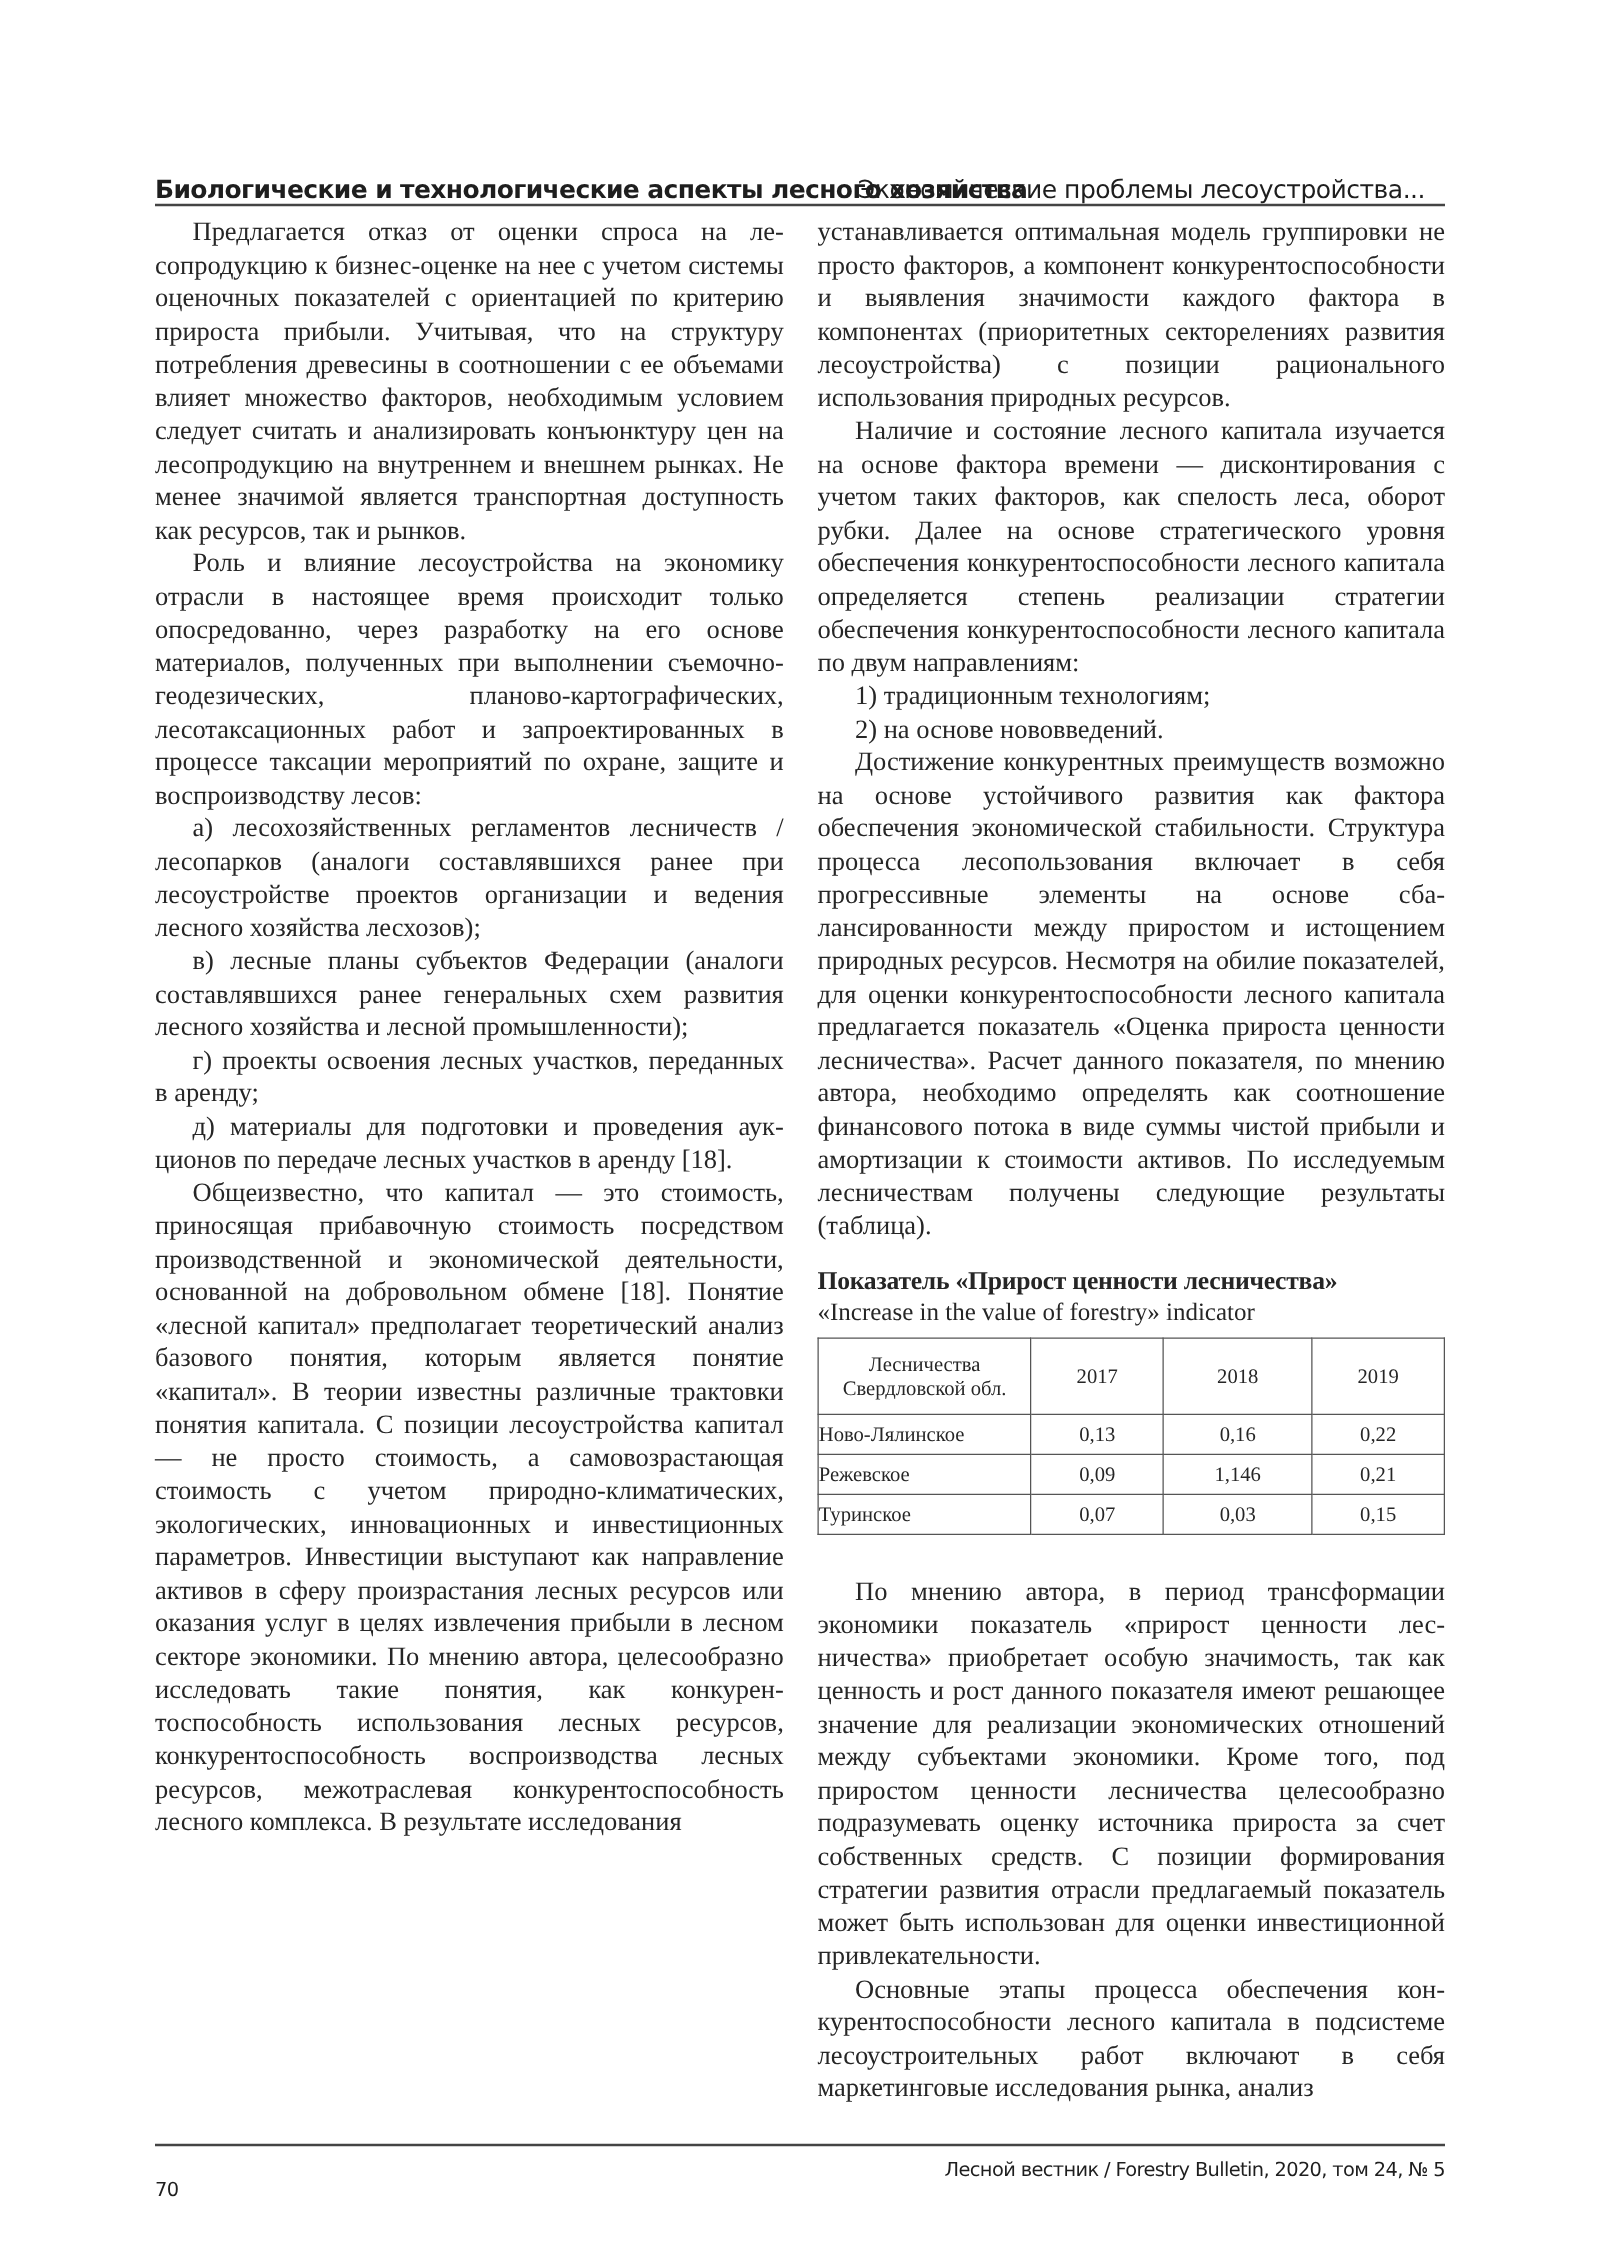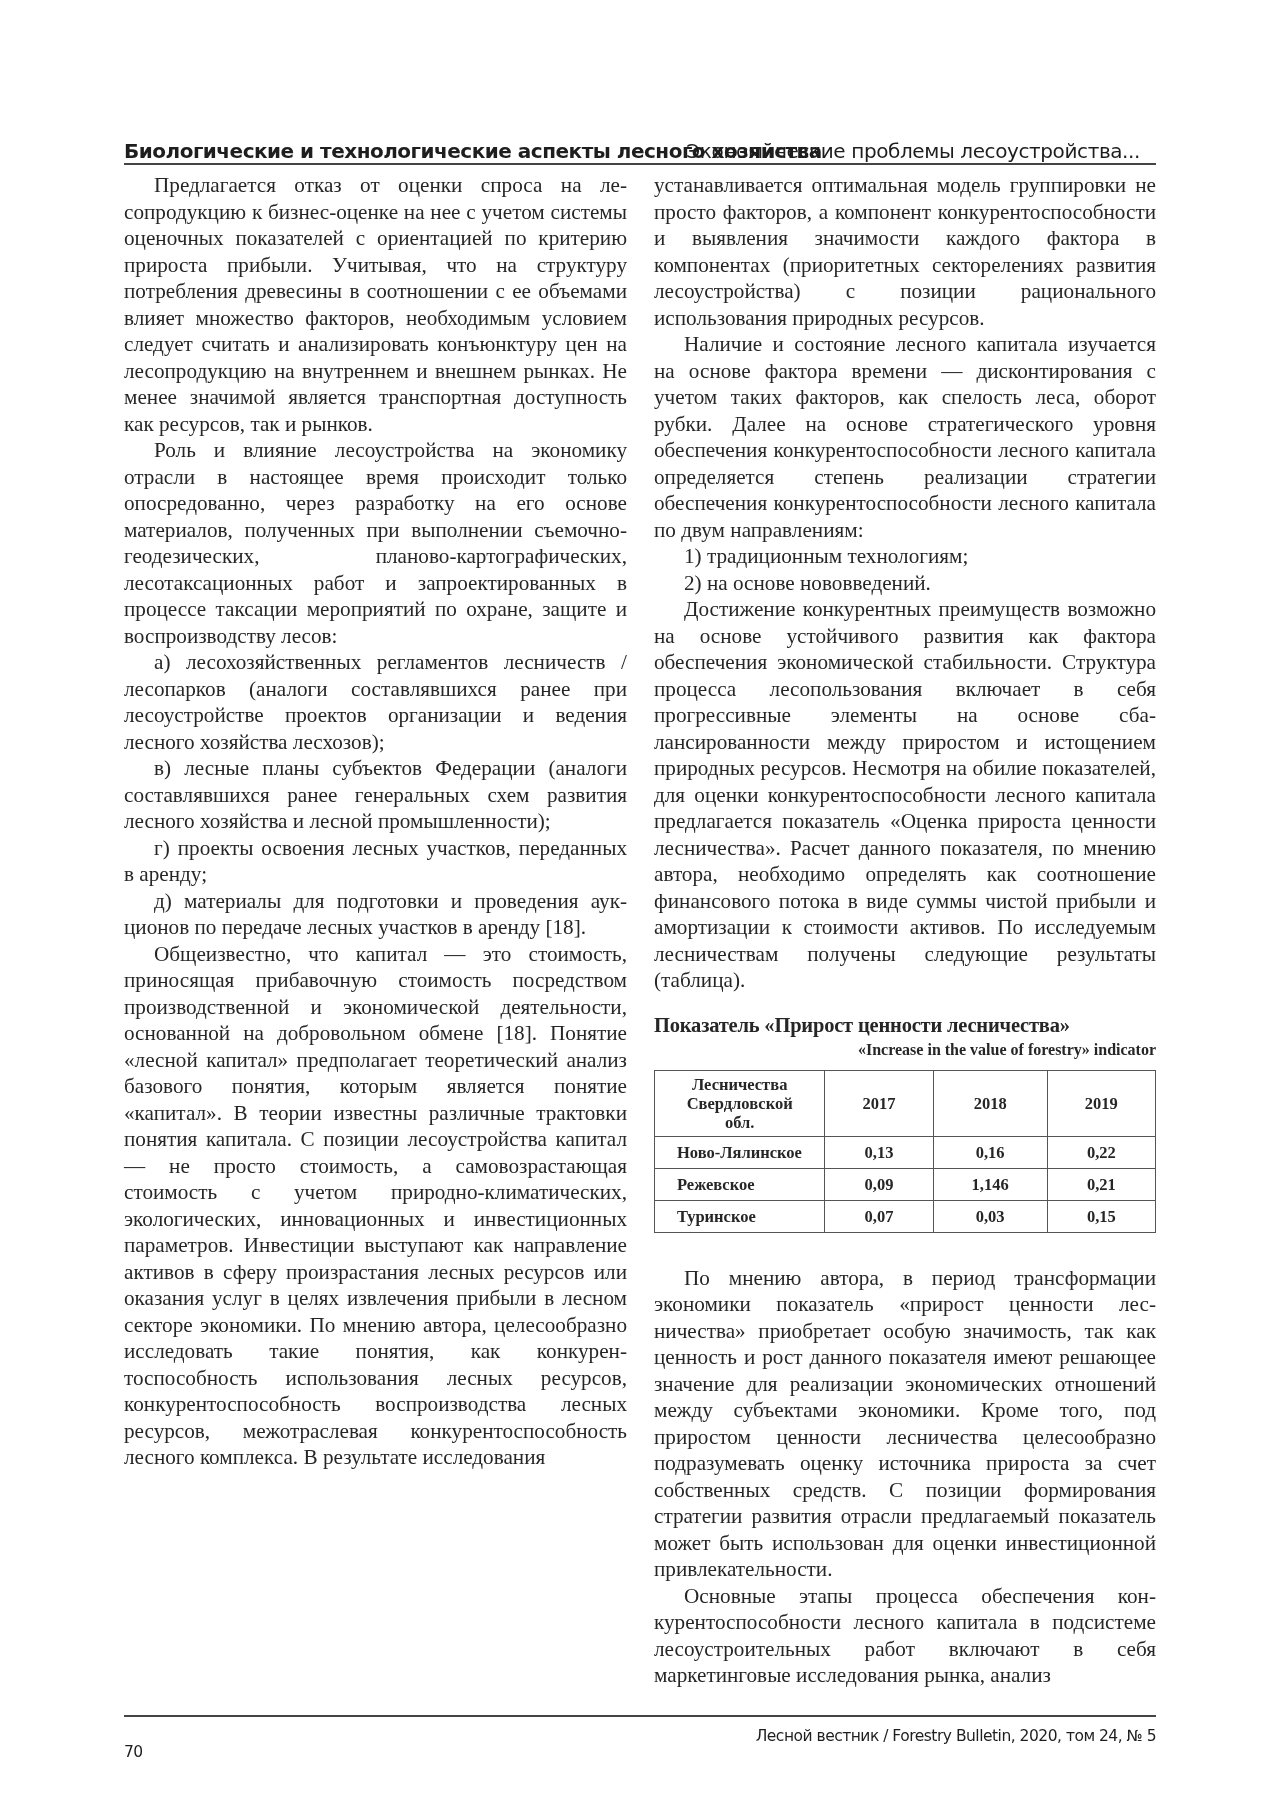--- a/index.html
+++ b/index.html
@@ -12,23 +12,23 @@
   .rule.bottom { top:1715px; }
   .page-footer { position:absolute; left:124px; top:1727px; width:1032px; font-family:"DejaVu Sans", sans-serif; font-size:15.5px; color:#1e1e1e; letter-spacing:-0.5px; }
   .page-footer .num { position:absolute; left:0; top:16px; }
   .page-footer .journal { position:absolute; right:0; top:0;margin-left:48px; }
   .col { position:absolute; top:172px; width:503px; font-family:"Liberation Serif", serif; font-size:21.2px; line-height:26.5px; text-align:justify; color:#262626; }
   .col.left { left:124px; }
   .col.right { left:654px; width:502px; }
   .col p { margin:0; text-indent:30px; hyphens:manual; }
   .col p.list { text-indent:30px; }
   .tbl-caption { margin:18px 0 0 0; text-align:left; font-weight:bold; font-size:20.5px; line-height:26px; text-indent:0; letter-spacing:-0.2px; }
-  .tbl-subcaption { margin:0 0 8px 0; text-align:right; font-weight:bold; font-size:16px; line-height:24px; }
+  .tbl-subcaption { margin:0 0 8px 0; text-align:left; font-weight:normal; font-size:20px; line-height:24px; }
   table.data { width:100%; border-collapse:collapse; font-size:16.5px; line-height:19px; color:#262626; }
-  table.data th, table.data td { border:1.5px solid #555; padding:4px 22px; font-weight:bold; }
+  table.data th, table.data td { border:1.5px solid #555; padding:4px 0; font-weight:normal; }
   table.data th { height:52px; text-align:center; }
   table.data td { height:23px; text-align:center; }
   table.data td.name { text-align:left; }
   .spacer { height:32px; }
 </style>
 </head>
 <body>
 
 <div class="page-header">
   <span class="left">Биологические и технологические аспекты лесного хозяйства</span>

